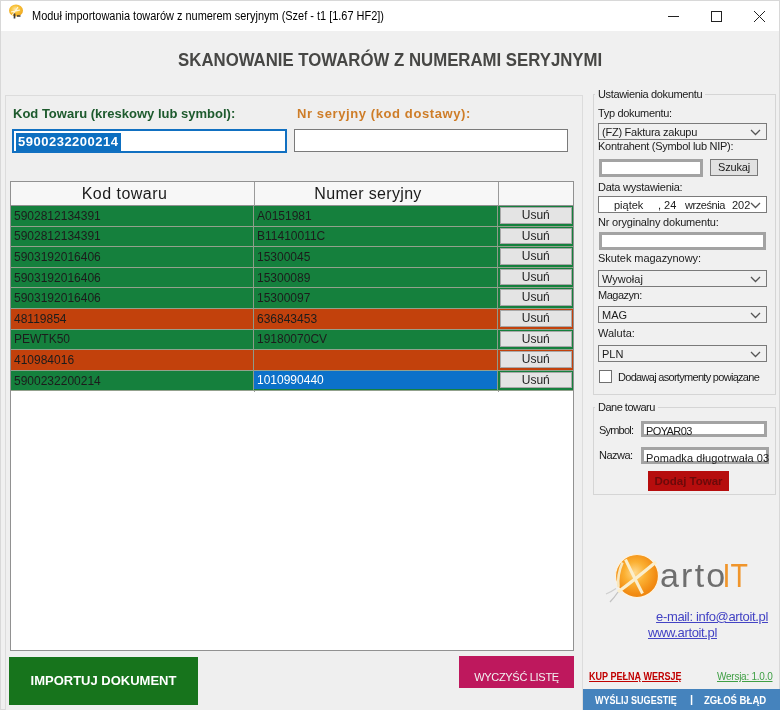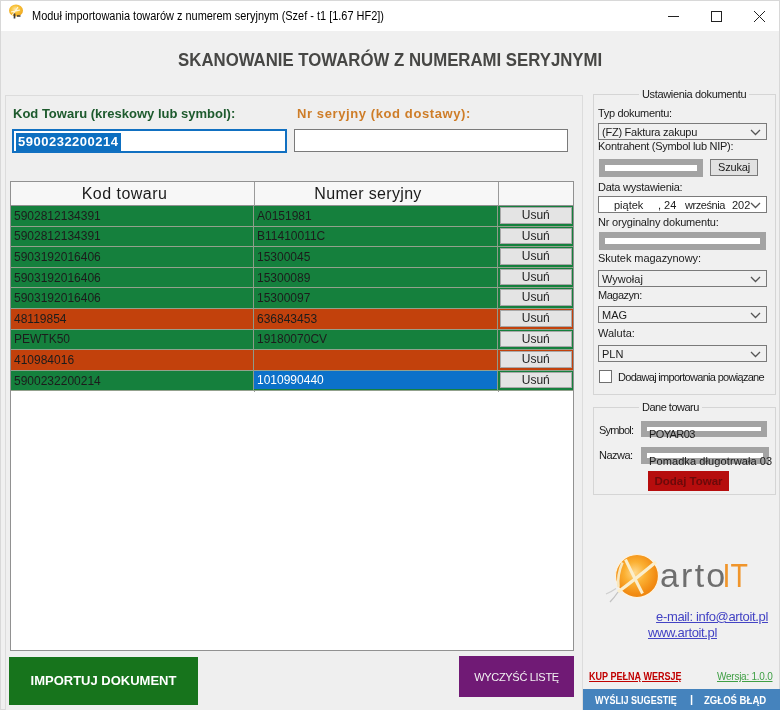--- a/index.html
+++ b/index.html
@@ -31,33 +31,33 @@
 .row .c2 { left:243px; width:243.5px; border-right:1px solid #8f9b8a; }
 .row .c3 { left:486.5px; width:75.5px; }
 .ct { position:absolute; left:3px; top:50%; transform:translateY(-50%); font-size:12px; color:#1c1c1c; white-space:nowrap; }
 .green { background:#15803d; }
 .pink { background:#c2410c; }
 .usun { position:absolute; left:2px; top:1px; right:1px; bottom:2px; background:#e4e4e4; border:1px solid #a8a8a8; font-size:12px; color:#222; text-align:center; line-height:15px; }
 .selcell { position:absolute; left:0; top:0; right:0; bottom:1px; background:#0c71c9; }
 .selcell span { position:absolute; left:3px; top:50%; transform:translateY(-50%); font-size:12px; color:#fff; white-space:nowrap; }
 
 #btn-import { position:absolute; left:8px; top:656px; width:189px; height:48px; background:#17741c; color:#fff; font-size:13px; font-weight:bold; text-align:center; line-height:48px; }
-#btn-clear { position:absolute; left:458px; top:655px; width:115px; height:41px; background:#701a75; color:#f2f2f2; font-size:11px; letter-spacing:-0.3px; text-align:center; line-height:43px; }
+#btn-clear { position:absolute; left:458px; top:655px; width:115px; height:32px; background:#be185d; color:#f2f2f2; font-size:11px; letter-spacing:-0.3px; text-align:center; line-height:43px; }
 
 .group { position:absolute; border:1px solid #d5d5d5; }
 #grp1 { left:592px; top:93px; width:183px; height:301px; }
 #grp2 { left:592px; top:406px; width:183px; height:88px; }
-.grplab { position:absolute; font-size:11px; color:#1a1a1a; background:#f0f0f0; padding:0 3px; white-space:nowrap;margin-left:44px; }
+.grplab { position:absolute; font-size:11px; color:#1a1a1a; background:#f0f0f0; padding:0 3px; white-space:nowrap; }
 #grp1lab { left:594px; top:87px; }
 #grp2lab { left:594px; top:400px; }
 .rlab { position:absolute; font-size:11px; color:#1b1b1b; white-space:nowrap; }
 .combo { position:absolute; left:597px; width:169px; height:16px; background:#f0f0f0; border:1px solid #7a7a7a; font-size:11px; color:#1b1b1b; }
 .combo .txt { position:absolute; left:3px; top:2px; white-space:nowrap; }
 .chev { position:absolute; right:5px; top:5px; }
-.tinput { position:absolute; background:#fff; border:6px solid #a3a3a3; font-size:11px; color:#1b1b1b; }
+.tinput { position:absolute; background:#fff; border:3px solid #a3a3a3; font-size:11px; color:#1b1b1b; }
 #szukaj { position:absolute; left:709px; top:158px; width:48px; height:17px; background:#e1e1e1; border:1px solid #7a7a7a; font-size:11px; letter-spacing:-0.2px; color:#1b1b1b; text-align:center; line-height:15px; }
 #chk { position:absolute; left:598px; top:369px; width:13px; height:13px; background:#fff; border:1px solid #707070; }
 #chklab { position:absolute; left:617px; top:370px; font-size:11px; color:#1b1b1b; white-space:nowrap; letter-spacing:-0.7px; }
 #dodaj { position:absolute; left:647px; top:470px; width:81px; height:20px; background:#b60d0d; color:#6b0a0a; font-weight:bold; font-size:11.5px; text-align:center; line-height:20px; }
 #imptxt { position:absolute; left:583px; top:507px; width:197px; text-align:center; font-size:13.5px; font-weight:bold; color:#1a1a1a; }
 #imptxt div { transform:scaleX(0.81); transform-origin:center top; white-space:nowrap; line-height:14.4px; }
 #email { position:absolute; left:583px; top:608px; width:184px; text-align:right; font-size:13px; color:#4343c4; letter-spacing:-0.34px; }
 #www { position:absolute; left:583px; top:624px; width:197px; text-align:center; font-size:13px; color:#4343c4; letter-spacing:-0.36px; }
 #email span, #www span { text-decoration:underline; }
 #kup { position:absolute; left:588px; top:669px; font-size:11px; font-weight:bold; color:#c00000; text-decoration:underline; transform:scaleX(0.82); transform-origin:left top; white-space:nowrap; }
@@ -257,21 +257,21 @@
       </svg>
     </div>
   <div class="rlab" style="left:597px;top:326px">Waluta:</div>
   <div class="combo" style="top:344px;height:17px">
       <span class="txt">PLN</span>
     <svg class="chev" width="11" height="7">
         <polyline points="1,1 5.5,5.5 10,1" fill="none" stroke="#555" stroke-width="1.3"></polyline>
       </svg>
     </div>
   <div id="chk"></div>
-  <div id="chklab">Dodawaj importowania powiązane</div>
+  <div id="chklab">Dodawaj asortymenty powiązane</div>
 
   <div class="group" id="grp2"></div>
   <div class="grplab" id="grp2lab" style="letter-spacing:-0.5px">Dane towaru</div>
   <div class="rlab" style="left:598px;top:423px;letter-spacing:-0.8px">Symbol:</div>
   <div class="tinput" style="left:640px;top:420px;width:126px;height:16px">
       <span style="position:absolute;left:2px;top:1px;letter-spacing:-0.6px">POYAR03</span>
     </div>
   <div class="rlab" style="left:598px;top:448px;letter-spacing:-0.5px">Nazwa:</div>
   <div class="tinput" style="left:640px;top:446px;width:128px;height:17px">
       <span style="position:absolute;left:2px;top:2px;white-space:nowrap;letter-spacing:0.1px">Pomadka długotrwała 03</span>

